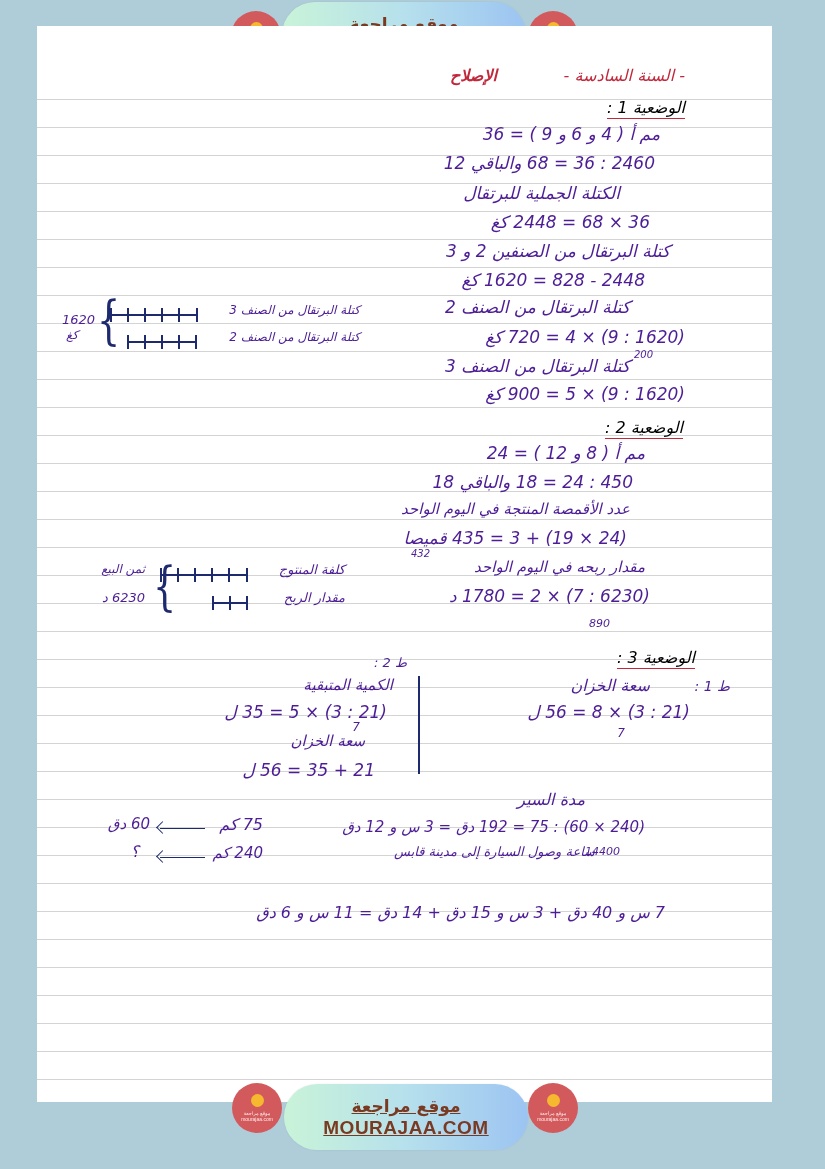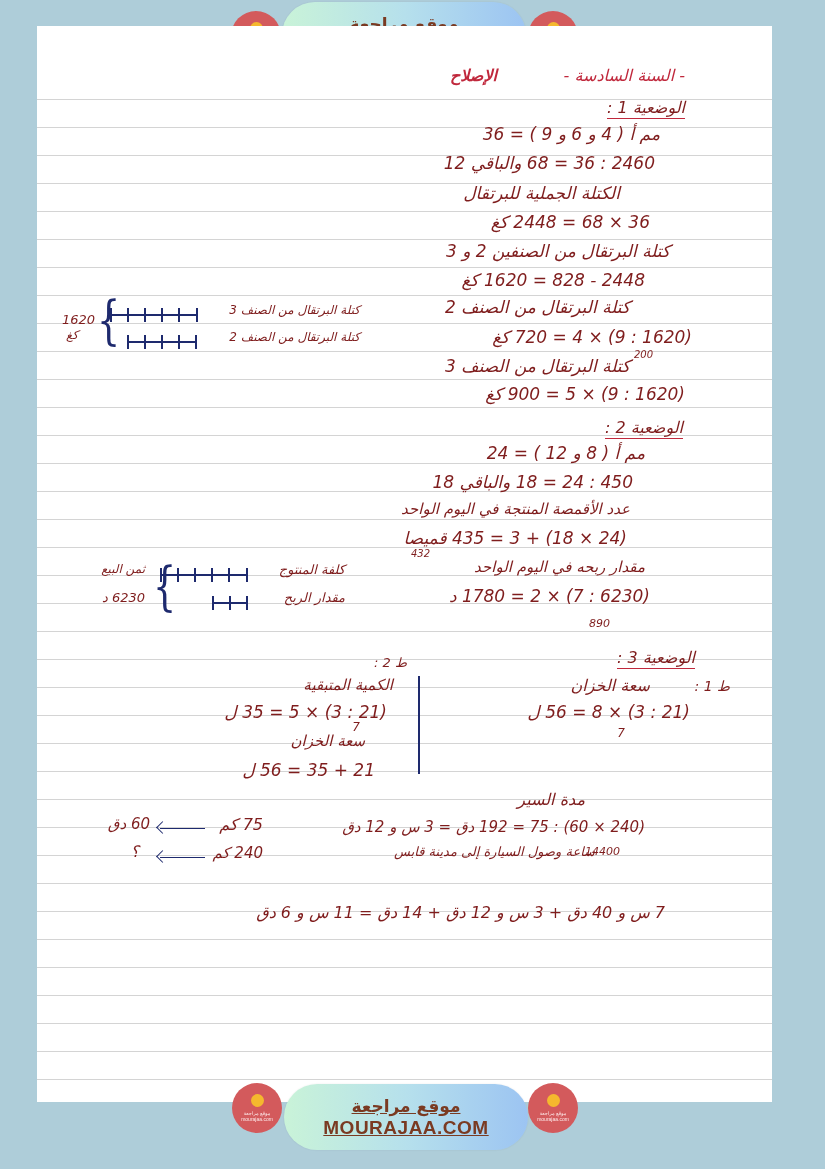--- a/index.html
+++ b/index.html
@@ -14,26 +14,26 @@
     background-image: repeating-linear-gradient(to bottom,
       transparent 0px, transparent 27px, #d4d4d4 27px, #d4d4d4 28px);
     background-position: 0 46px;
     background-size: 100% 28px;
   }
   .page::before {
     content: ""; position: absolute; left: 0; top: 0; right: 0; height: 50px; background: #fff;
   }
   .line {
     position: absolute; direction: rtl; white-space: nowrap;
-    font-family: "DejaVu Sans", sans-serif; font-size: 17px; color: #7f1d1d;
+    font-family: "DejaVu Sans", sans-serif; font-size: 17px; color: #4c1d95;
     font-style: italic;
   }
   .ink-red { color: #c0283c; }
   .heading-red {
-    color: #7f1d1d; border-bottom: 1.5px solid #c0283c; padding-bottom: 1px;
+    color: #000000; border-bottom: 1.5px solid #c0283c; padding-bottom: 1px;
   }
   .small { font-size: 11px; }
   .tiny { font-size: 10px; }
 
   
   .banner {
     position: absolute; width: 244px; height: 66px; border-radius: 33px;
     background: linear-gradient(90deg, #c9f3d8 0%, #b6e0ec 50%, #9cc4f2 100%);
     display: flex; flex-direction: column; align-items: center; justify-content: center;
     box-shadow: 0 0 2px rgba(0,0,0,0.08);
@@ -99,21 +99,21 @@
 <div class="line ink-red" style="right:328px; top:66px; font-size:16px;font-weight:bold;">الإصلاح</div>
 
 <div class="line heading-red" style="right:140px; top:98px; font-size:16px;">الوضعية 1 :</div>
 <div class="line" style="right:165px; top:124px;">مم أ ( 4 و 6 و 9 ) = 36</div>
 <div class="line" style="right:170px; top:153px;">2460 : 36 = 68 والباقي 12</div>
 <div class="line" style="right:205px; top:183px;margin-left:31px;">الكتلة الجملية للبرتقال</div>
 <div class="line" style="right:175px; top:212px;">36 × 68 = 2448 كغ</div>
 <div class="line" style="right:155px; top:241px;">كتلة البرتقال من الصنفين 2 و 3</div>
 <div class="line" style="right:180px; top:270px;">2448 - 828 = 1620 كغ</div>
 <div class="line" style="right:195px; top:297px;">كتلة البرتقال من الصنف 2</div>
-<div class="line" style="right:133px; top:327px;">(1620 : 9) × 4 = 720 كغ</div>
+<div class="line" style="right:140px; top:327px;">(1620 : 9) × 4 = 720 كغ</div>
 <div class="line tiny" style="right:172px; top:349px;">200</div>
 <div class="line" style="right:195px; top:356px;">كتلة البرتقال من الصنف 3</div>
 <div class="line" style="right:140px; top:384px;">(1620 : 9) × 5 = 900 كغ</div>
 
 <div class="line small" style="left:62px; top:312px; direction:ltr; font-size:13px;">1620</div>
 <div class="line small" style="left:66px; top:328px; font-size:12px;">كغ</div>
 <div class="brace" style="left:92px; top:294px; transform:scaleX(0.7);">{</div>
 <div class="bar" style="left:110px; top:314px; width:88px;">
   <div class="tick" style="left:0px;"></div>
   <div class="tick" style="left:17px;"></div>
@@ -129,21 +129,21 @@
   <div class="tick" style="left:34px;"></div>
   <div class="tick" style="left:51px;"></div>
   <div class="tick" style="left:68px;"></div>
 </div>
 <div class="line small" style="right:465px; top:330px; font-size:12px;">كتلة البرتقال من الصنف 2</div>
 
 <div class="line heading-red" style="right:142px; top:418px; font-size:16px;">الوضعية 2 :</div>
 <div class="line" style="right:180px; top:443px;">مم أ ( 8 و 12 ) = 24</div>
 <div class="line" style="right:192px; top:472px;">450 : 24 = 18 والباقي 18</div>
 <div class="line" style="right:195px; top:500px; font-size:15px;">عدد الأقمصة المنتجة في اليوم الواحد</div>
-<div class="line" style="right:198px; top:528px;">(24 × 18) + 3 = 435 قميصا</div>
+<div class="line" style="right:198px; top:528px;">(24 × 19) + 3 = 435 قميصا</div>
 <div class="line tiny" style="right:395px; top:548px;">432</div>
 <div class="line" style="right:180px; top:558px; font-size:15px;">مقدار ربحه في اليوم الواحد</div>
 <div class="line" style="right:175px; top:586px;">(6230 : 7) × 2 = 1780 د</div>
 <div class="line tiny" style="right:215px; top:617px; font-size:11px;">890</div>
 
 <div class="line small" style="right:680px; top:562px; font-size:12px;">ثمن البيع</div>
 <div class="line small" style="right:680px; top:590px; font-size:13px;">6230 د</div>
 <div class="brace" style="left:148px; top:560px; transform:scaleX(0.7);">{</div>
 <div class="bar" style="left:160px; top:574px; width:88px;">
   <div class="tick" style="left:0px;"></div>
@@ -180,21 +180,21 @@
 <div class="line tiny" style="right:205px; top:845px; font-size:11px;">14400</div>
 
 <div class="line" style="right:562px; top:815px; font-size:16px;">75 كم</div>
 <div class="arrow" style="left:160px; top:828px; width:45px;"></div>
 <div class="line" style="right:675px; top:815px; font-size:15px;">60 دق</div>
 <div class="line" style="right:562px; top:844px; font-size:15px;">240 كم</div>
 <div class="arrow" style="left:160px; top:857px; width:45px;"></div>
 <div class="line" style="right:686px; top:842px; font-size:16px;">؟</div>
 
 <div class="line" style="right:230px; top:844px; font-size:13px;">ساعة وصول السيارة إلى مدينة قابس</div>
-<div class="line" style="right:160px; top:903px; font-size:16px;">7 س و 40 دق + 3 س و 12 دق + 14 دق = 11 س و 6 دق</div>
+<div class="line" style="right:160px; top:903px; font-size:16px;">7 س و 40 دق + 3 س و 15 دق + 14 دق = 11 س و 6 دق</div>
 
 <div class="logo" style="left:232px; top:1083px;">
   <div class="dot"></div>
   <div class="cap"><span>موقع مراجعة</span><br><span>mourajaa.com</span></div>
 </div>
 <div class="banner" style="left:284px; top:1084px;">
   <div class="ar">موقع مراجعة</div>
   <div class="en">MOURAJAA.COM</div>
 </div>
 <div class="logo" style="left:528px; top:1083px;">

